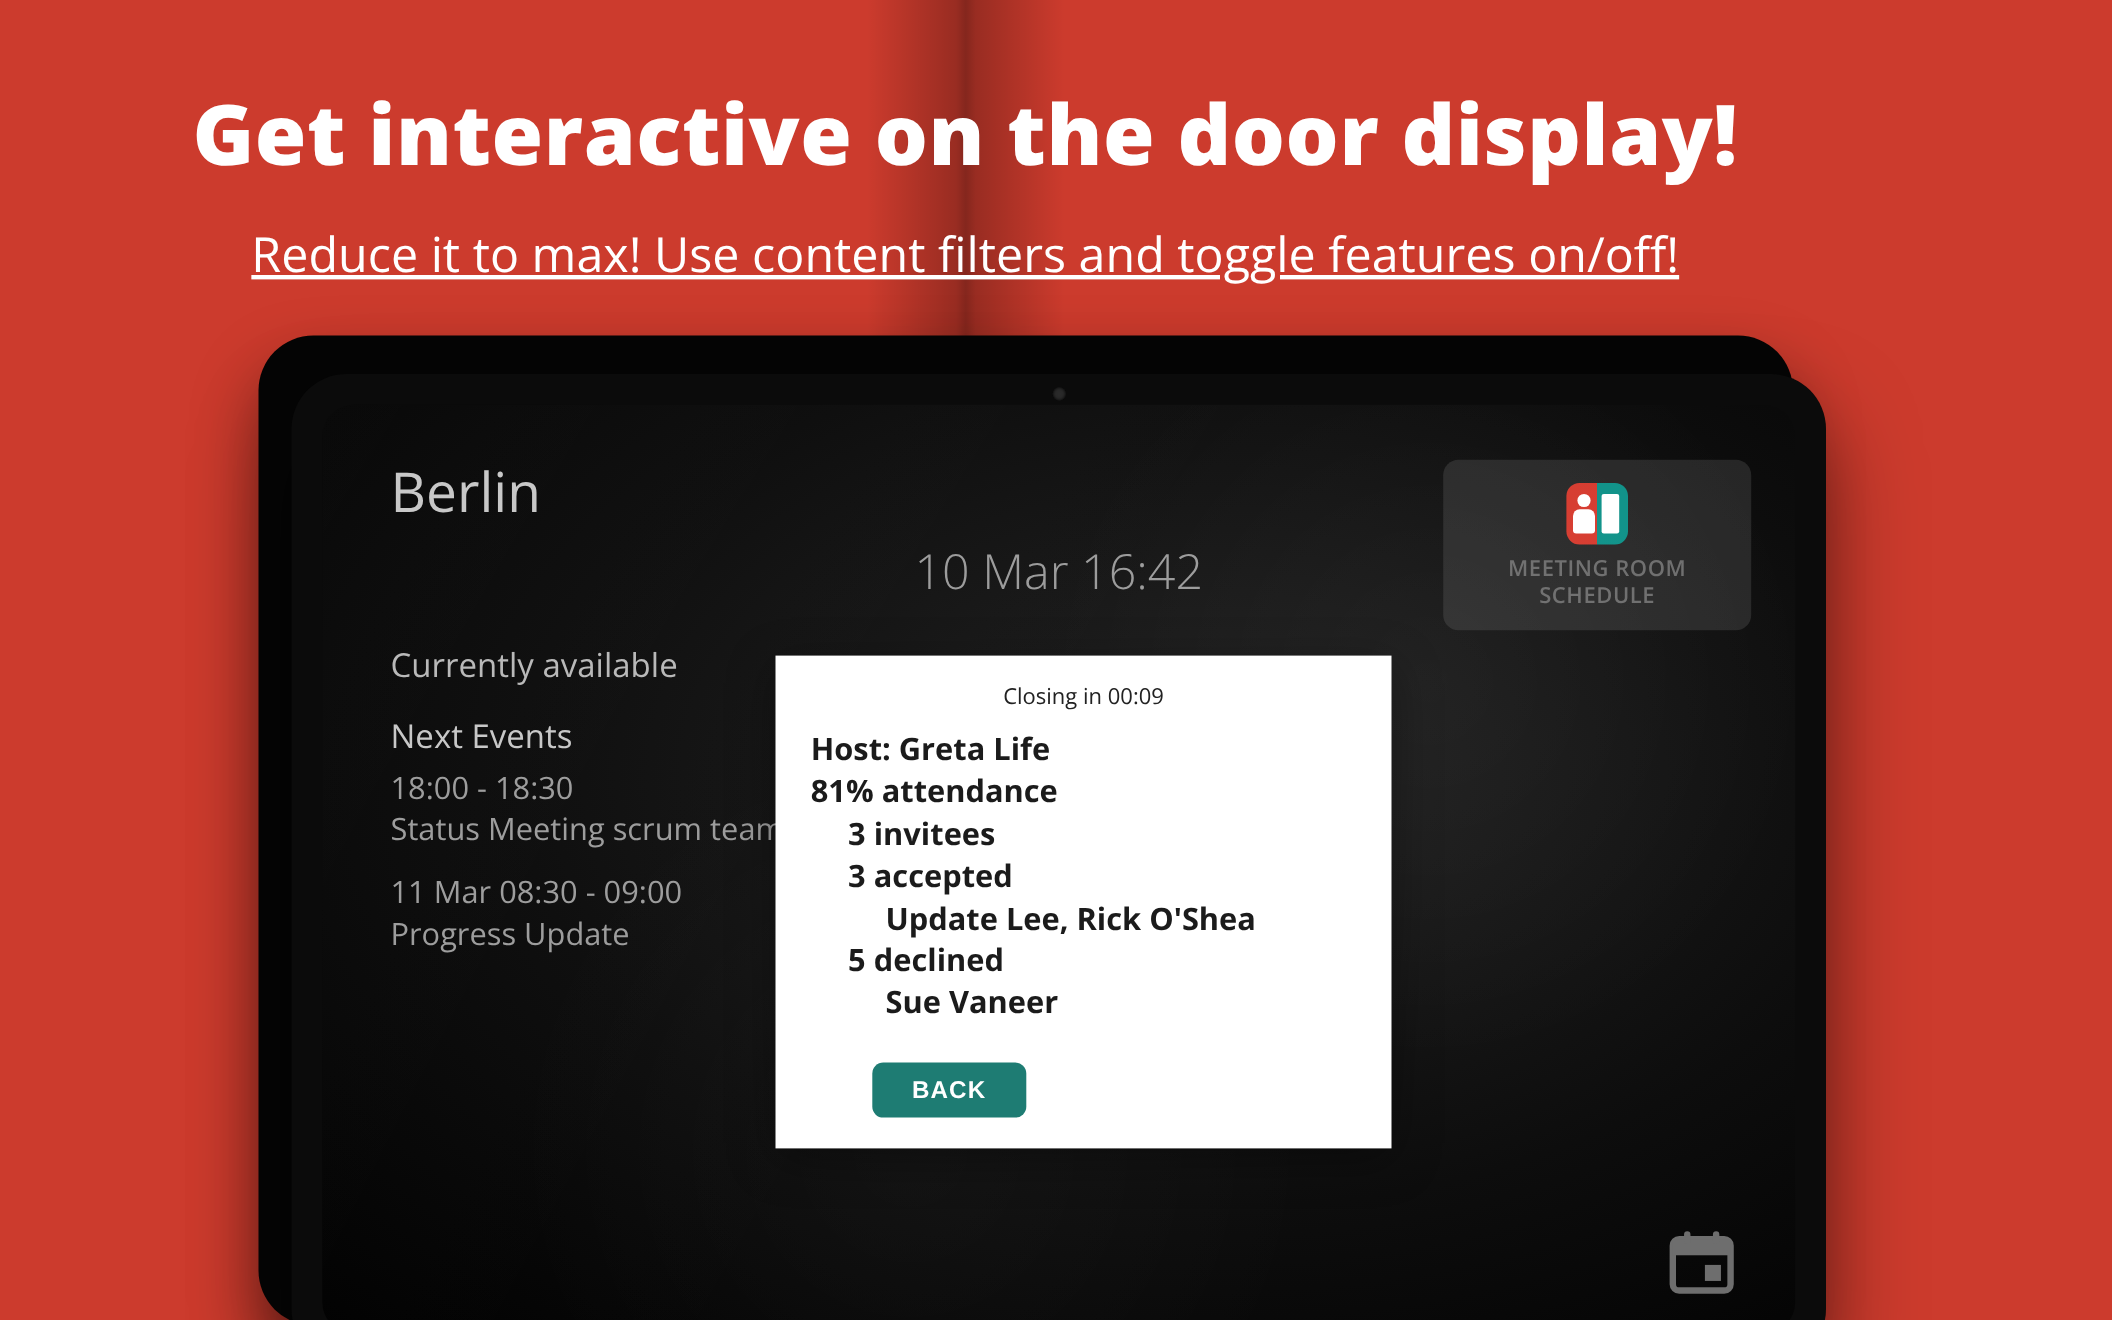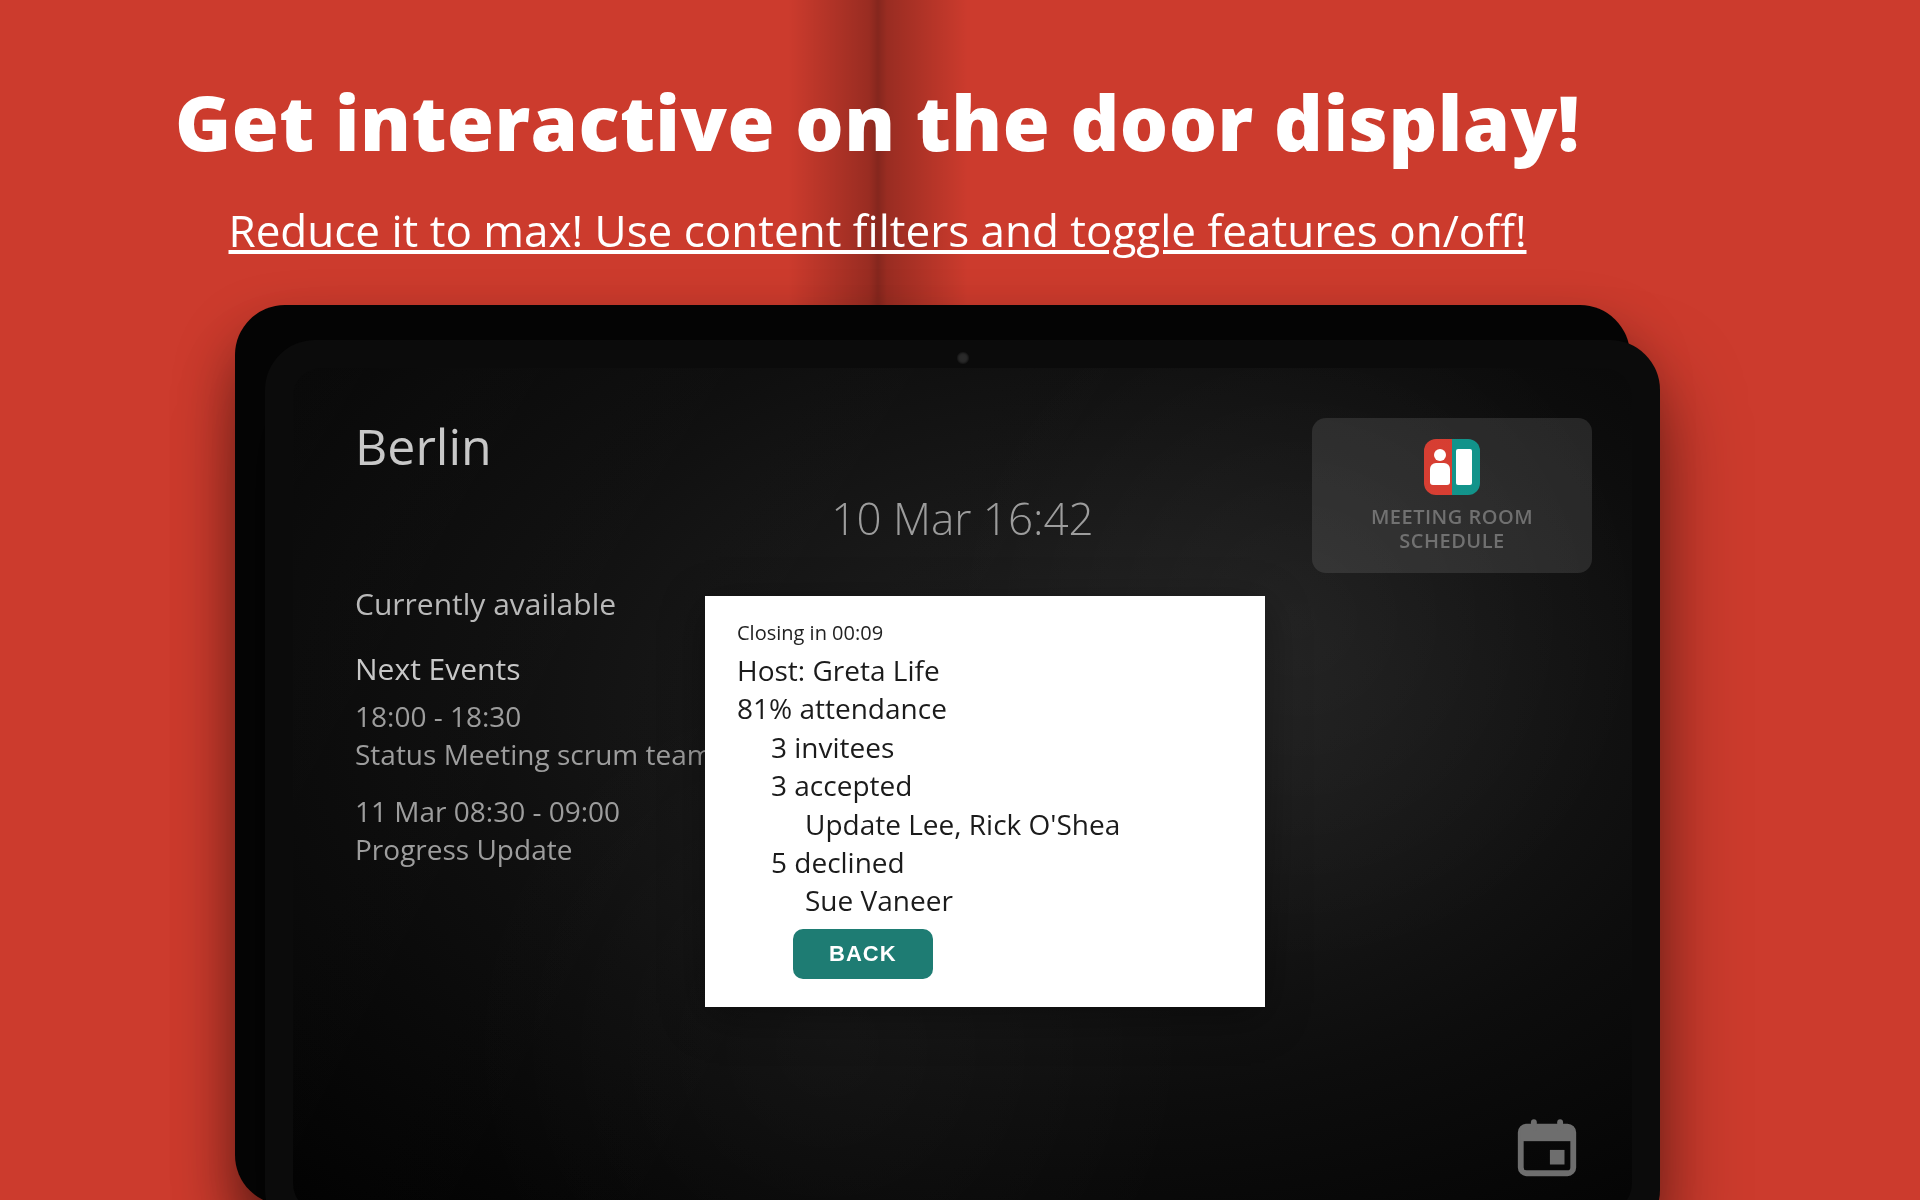--- a/index.html
+++ b/index.html
@@ -238,27 +238,28 @@
     padding: 24px 32px 28px 32px;
     box-sizing: border-box;
     color: #1b1b1b;
     font-size: 28px;
     line-height: 1.3;
     box-shadow: 0 10px 40px rgba(0,0,0,0.35);
   }
   .popup .closing {
     font-size: 20px;
     color: #222;
-    margin-bottom: 6px;
-  }
-  .popup .row { margin: 2px 0; }
+    margin-bottom: 17px;
+    text-align: center;
+  }
+  .popup .row { margin: 2px 0; font-weight: bold; }
   .popup .indent1 { padding-left: 34px; }
   .popup .indent2 { padding-left: 68px; }
   .popup .back-btn {
-    margin-top: 8px;
+    margin-top: 34px;
     margin-left: 56px;
     display: inline-block;
     background: #1e7c73;
     color: #ffffff;
     font-size: 22px;
     font-weight: 600;
     letter-spacing: 1px;
     padding: 12px 36px;
     border-radius: 10px;
     cursor: pointer;

